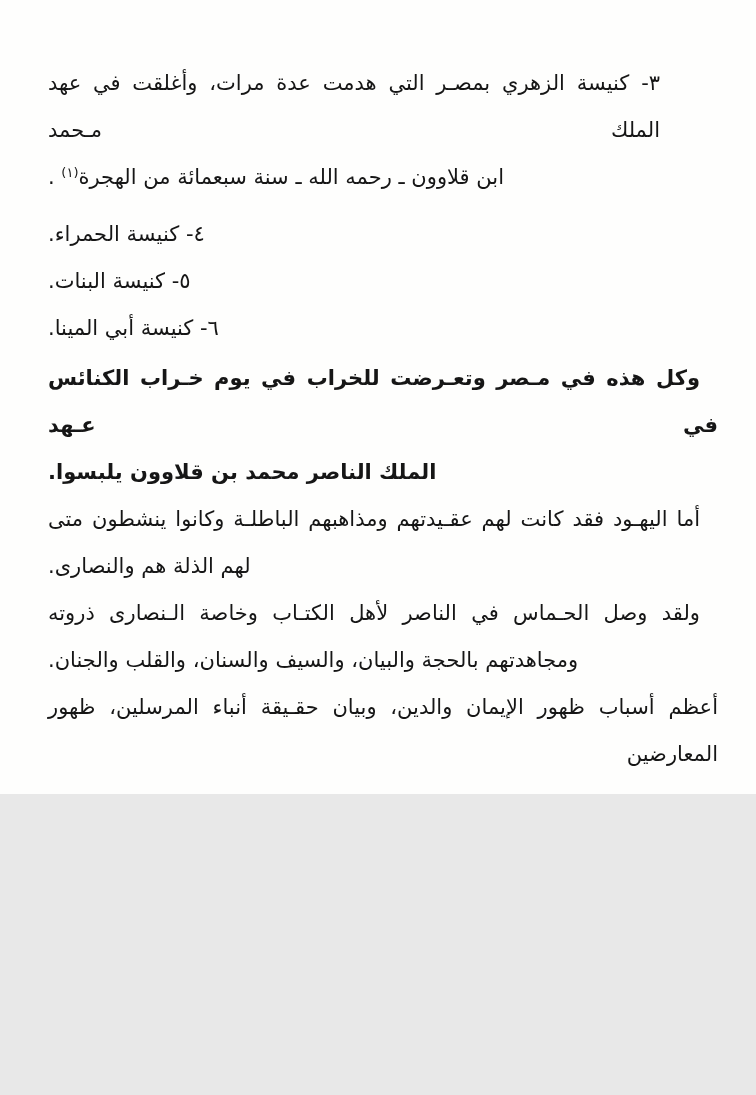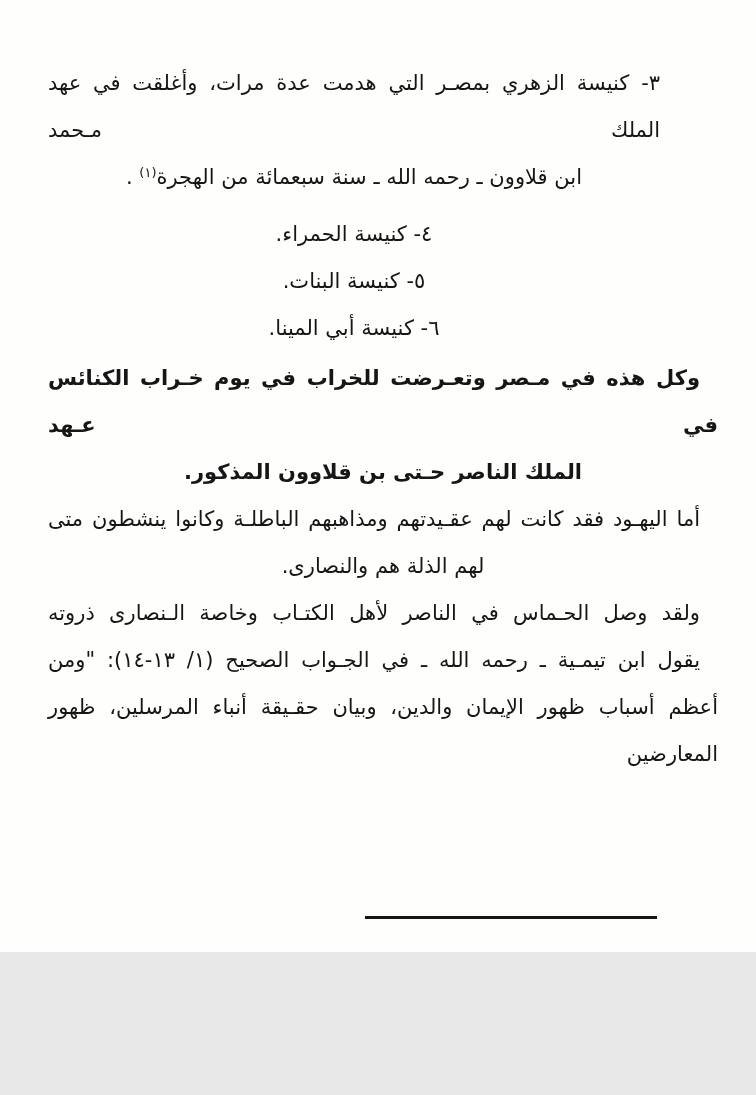--- a/index.html
+++ b/index.html
@@ -3,38 +3,38 @@
 <meta charset="utf-8">
 <style>
   html, body {
     margin: 0;
     padding: 0;
     background: #e8e8e8;
   }
   .page {
     position: relative;
     width: 756px;
-    height: 952px;
+    height: 794px;
     margin: 0 auto;
     background: #fefefd;
     color: #161616;
     font-family: "DejaVu Sans", sans-serif;
     overflow: hidden;
   }
   .text-block {
     position: absolute;
     top: 60px;
     right: 38px;
     left: 48px;
     direction: rtl;
     font-size: 21px;
     line-height: 47px;
   }
   .line {
-    text-align: center;
+    text-align: left;
     white-space: normal;
   }
   .line.justify {
     text-align: justify;
     text-align-last: justify;
   }
   .indent-list { margin-right: 58px; }
   .first-line-indent { text-indent: 18px; }
   .gap-before-10 { margin-top: 10px; }
   .gap-before-3  { margin-top: 3px; font-weight: bold; }
@@ -84,34 +84,34 @@
 
     <div class="line indent-list gap-before-10">٤- كنيسة الحمراء.</div>
 
     <div class="line indent-list">٥- كنيسة البنات.</div>
 
     <div class="line indent-list">٦- كنيسة أبي المينا.</div>
 
 
     <div class="gap-before-3">
       <div class="line justify first-line-indent">وكل هذه في مـصر وتعـرضت للخراب في يوم خـراب الكنائس في عـهد</div>
-      <div class="line">الملك الناصر حـتى بن قلاوون المذكور.</div>
+      <div class="line">الملك الناصر محمد بن قلاوون يلبسوا.</div>
     </div>
 
     <div>
       <div class="line justify first-line-indent">أما اليهـود فقد كانت لهم عقـيدتهم ومذاهبهم الباطلـة وكانوا ينشطون متى</div>
       <div class="line">لهم الذلة هم والنصارى.</div>
     </div>
 
     <div>
       <div class="line justify first-line-indent">ولقد وصل الحـماس في الناصر لأهل الكتـاب وخاصة الـنصارى ذروته</div>
+      <div class="line">ومجاهدتهم بالحجة والبيان، والسيف والسنان، والقلب والجنان.</div>
     </div>
 
     <div>
-      <div class="line justify first-line-indent">يقول ابن تيمـية ـ رحمه الله ـ في الجـواب الصحيح (١/ ١٣-١٤): "ومن</div>
       <div class="line justify">أعظم أسباب ظهور الإيمان والدين، وبيان حقـيقة أنباء المرسلين، ظهور المعارضين</div>
 
     </div>
 
   </main>
 
   <div class="footnote-rule"></div>
 
   <div class="footnote">(١) انظر خطط القريزي ٢/ ٥١٢.</div>
 

